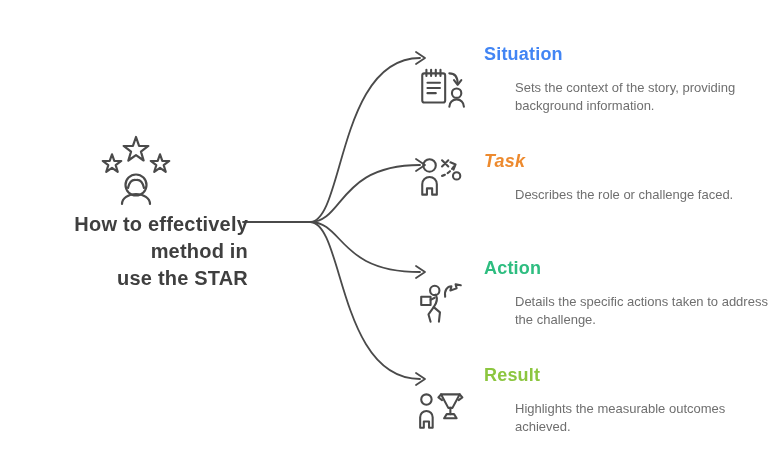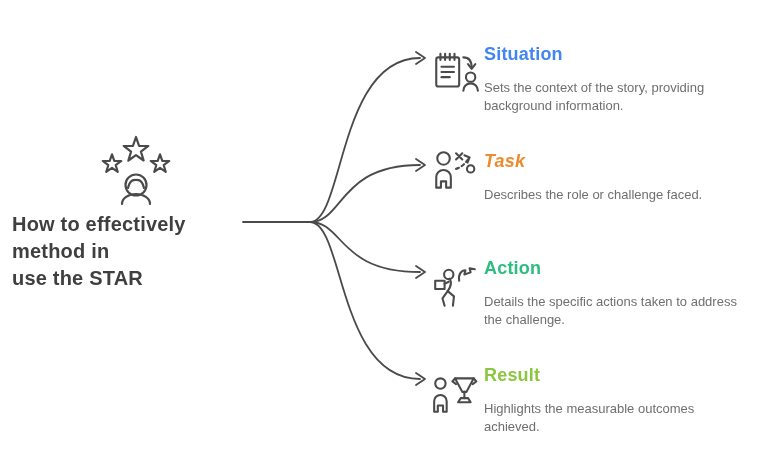--- a/index.html
+++ b/index.html
@@ -11,35 +11,35 @@
   .stage{position:absolute;inset:0;}
   
   .connectors{position:absolute;left:0;top:0;pointer-events:none;}
   .connectors path{fill:none;stroke:#4a4a4a;stroke-width:1.8;stroke-linecap:round;stroke-linejoin:round;}
   
   .center-icon{position:absolute;left:94px;top:132px;width:84px;height:82px;}
   .center-icon svg{display:block;}
   .center-icon path,.center-icon circle,.center-icon use{fill:none;stroke:#4a4a4a;stroke-linecap:round;stroke-linejoin:round;}
   .central-question{
     position:absolute;left:12px;top:211px;width:236px;
-    text-align:left;font-size:20px;font-weight:700;line-height:27px;
+    text-align:right;font-size:20px;font-weight:700;line-height:27px;
     color:#3f3f3f;letter-spacing:.2px;
   }
   .central-question span{display:block;}
   
-  .branch-row{position:absolute;left:430px;display:flex;align-items:center;gap:4px;}
+  .branch-row{position:absolute;left:416px;display:flex;align-items:flex-end;gap:18px;}
   .row-0{top:33px;} .row-1{top:140px;} .row-2{top:247px;} .row-3{top:354px;}
   .branch-icon{width:50px;height:50px;flex:none;}
   .branch-icon svg{display:block;}
   .branch-icon path,.branch-icon circle,.branch-icon rect,.branch-icon line{
     fill:none;stroke:#4a4a4a;stroke-width:2;stroke-linecap:round;stroke-linejoin:round;
   }
   .branch-text{padding-top:10px;}
   .branch-label{font-size:18px;font-weight:700;line-height:22px;letter-spacing:.2px;}
-  .branch-desc{margin-top:14px;font-size:13px;line-height:18px;color:#6f6f6f;max-width:260px;}
+  .branch-desc{margin-top:14px;font-size:13px;line-height:18px;color:#6f6f6f;max-width:260px;margin-left:31px;}
 </style>
 </head>
 <body>
 
 <div class="stage">
 
   <svg class="connectors" width="768" height="459" viewBox="0 0 768 459">
     <path d="M243,222 L312,222"></path>
     <path d="M310,222 C344,222 338,58 420,58"></path>
     <path d="M310,222 C344,222 338,165 420,165"></path>

